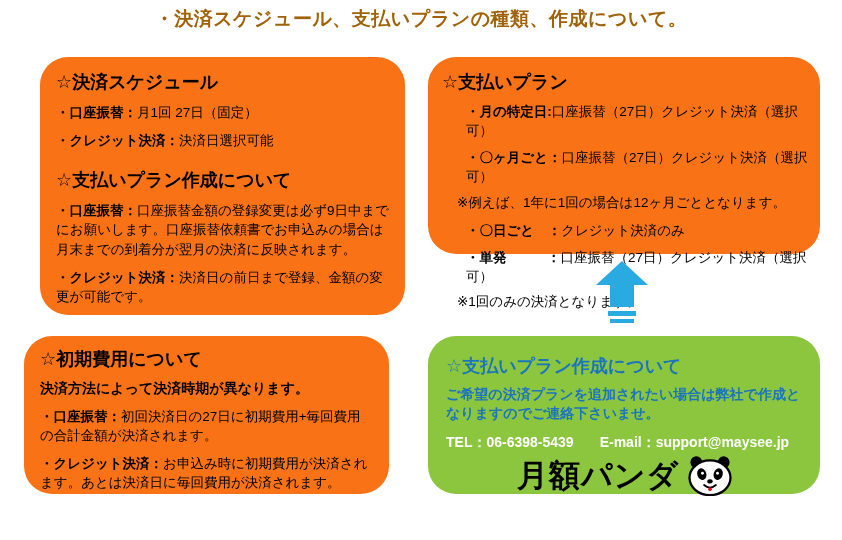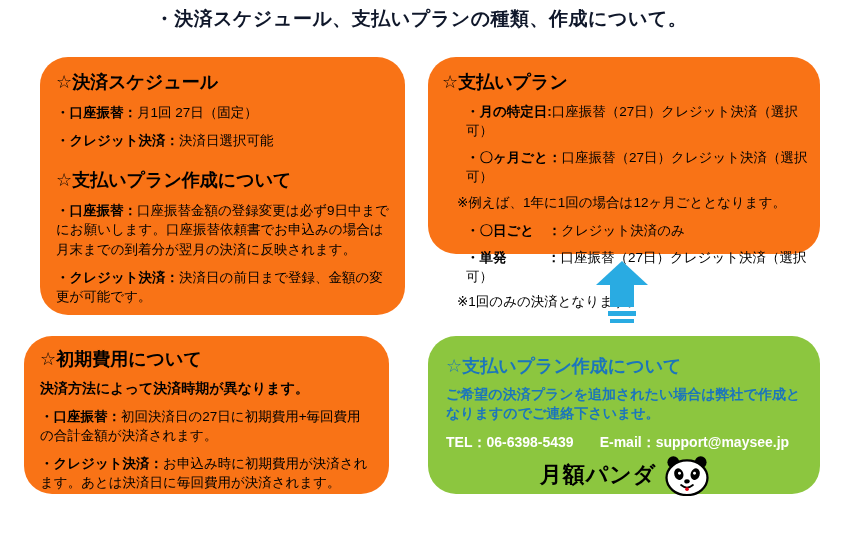--- a/index.html
+++ b/index.html
@@ -1,21 +1,21 @@
 <!DOCTYPE html>
 <html><head>
 <meta charset="utf-8">
 <style>
   html,body {margin:0; padding:0; background:#ffffff;}
   body {font-family:"Liberation Sans","DejaVu Sans",sans-serif; color:#000;}
   .canvas {position:relative; width:842px; height:540px; background:#ffffff; overflow:hidden;}
 
   .page-title {
     position:absolute; top:6px; left:0; width:100%;
-    text-align:center; font-size:19px; font-weight:bold; color:#0f172a;
+    text-align:center; font-size:19px; font-weight:bold; color:#a16207;
     letter-spacing:0.5px;
   }
 
   .box {position:absolute; border-radius:28px; box-sizing:border-box;}
   .box-blue {background:#f97316;}
   .box-green {background:#8cc63f;}
 
   #box-schedule {left:40px; top:57px; width:365px; height:258px; padding:9px 15px 8px 16px;}
   #box-plans    {left:428px; top:57px; width:392px; height:197px; padding:9px 12px 8px 14px;}
   #box-initial  {left:24px; top:336px; width:365px; height:158px; padding:7px 15px 8px 16px;}
@@ -29,21 +29,21 @@
 
   #box-schedule .box-heading.second {margin-top:18px;}
   #box-plans .line {margin-top:8px;margin-left:24px;}
 
   
   .green-heading {font-size:18px; font-weight:bold; color:#1b75bc; margin:5px 0 2px 0;}
   .green-body {font-size:14px; font-weight:bold; color:#1b75bc; line-height:1.38; margin-top:7px;}
   .contact-row {font-size:14px; font-weight:bold; color:#ffffff; margin-top:10px;}
   .contact-row .sep {display:inline-block; width:26px;}
   .brand-row {display:flex; align-items:center; justify-content:center; margin-top:3px; gap:8px;}
-  .brand-text {font-size:22px; font-weight:bold; color:#000; letter-spacing:1px;}
+  .brand-text {font-size:31px; font-weight:bold; color:#000; letter-spacing:1px;}
 
   
   .up-arrow {position:absolute; left:596px; top:261px; width:52px; height:64px;}
 
   
   .panda {width:46px; height:41px; display:block;}
 </style>
 </head>
 <body>
 

